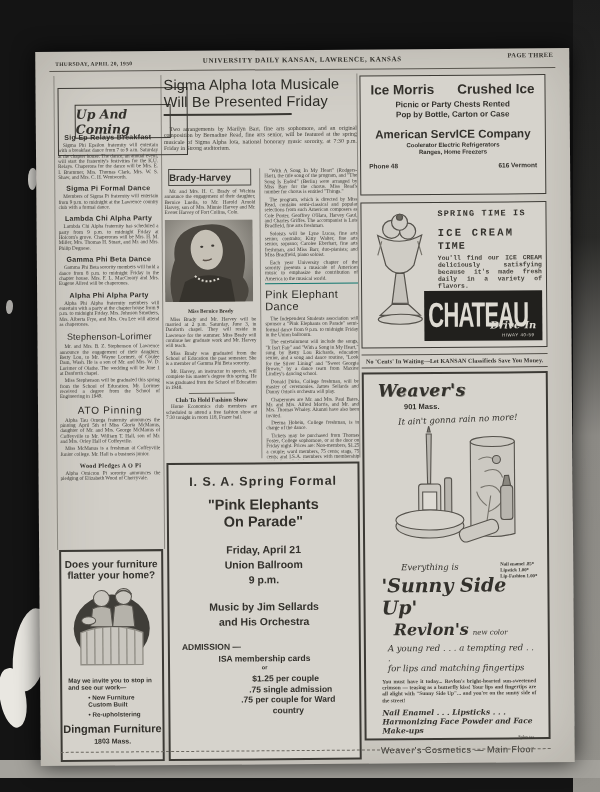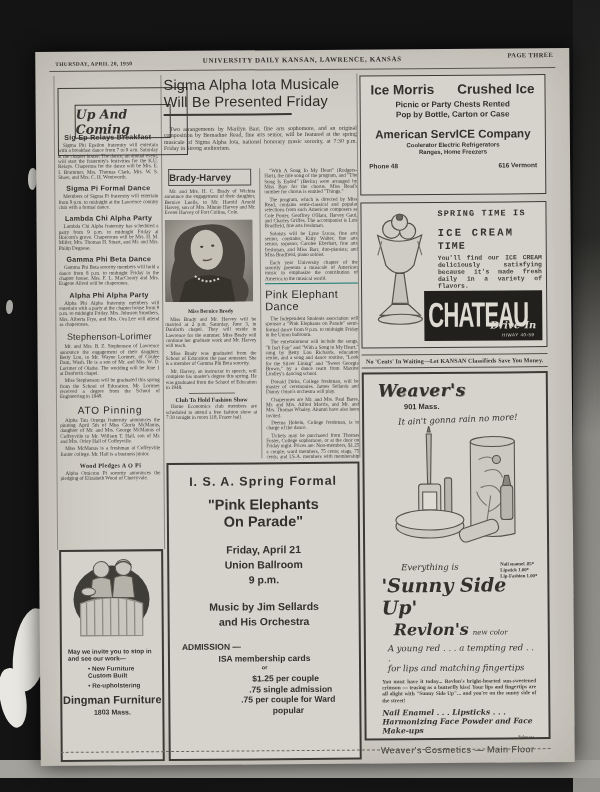--- a/index.html
+++ b/index.html
@@ -190,20 +190,21 @@
       <p class="t">Alpha Tau Omega fraternity announces the pinning April 5th of Miss Gloria McManus, daughter of Mr. and Mrs. George McManus of Coffeyville to Mr. William T. Hall, son of Mr. and Mrs. Orley Hall of Coffeyville.</p>
       <p class="t">Miss McManus is a freshman at Coffeyville Junior college. Mr. Hall is a business junior.</p>
     </div>
     <div class="sec">
       <div class="h">Wood Pledges A O Pi</div>
       <p class="t">Alpha Omicron Pi sorority announces the pledging of Elizabeth Wood of Cherryvale.</p>
     </div>
   </div>
 
   <div class="abs dingman">
+    <div class="ding-head">Does your furniture flatter your home?</div>
     <svg width="86" height="86" viewBox="0 0 86 86" style="margin-top:2px;">
       <ellipse cx="43" cy="46" rx="38" ry="34" fill="#3f3d38"></ellipse>
       <g stroke="#8f8c84" stroke-width="1.3" fill="#c9c6bf">
         <path d="M12 82 L12 50 Q43 38 74 50 L74 82 Z"></path>
         <line x1="18" y1="49" x2="18" y2="82"></line>
           <line x1="26" y1="46" x2="26" y2="82"></line>
         <line x1="34" y1="44" x2="34" y2="82"></line>
           <line x1="42" y1="43" x2="42" y2="82"></line>
         <line x1="50" y1="43" x2="50" y2="82"></line>
           <line x1="58" y1="45" x2="58" y2="82"></line>
@@ -286,21 +287,21 @@
     </div>
     <div class="isa-music">
       <div class="isa-line">Music  by  Jim  Sellards</div>
       <div class="isa-line">and  His  Orchestra</div>
     </div>
     <div class="isa-adm">ADMISSION —</div>
     <div class="isa-cards">ISA membership cards</div>
     <div class="isa-or">or</div>
     <div class="isa-price p1">$1.25 per couple</div>
     <div class="isa-price p2">.75 single admission</div>
-    <div class="isa-price p3">.75 per couple for Ward popular</div>
+    <div class="isa-price p3">.75 per couple for Ward country</div>
   </div>
 
   <div class="abs icead">
     <div class="ice-row">
       <span>Ice Morris</span>
       <span>Crushed Ice</span>
     </div>
     <div class="ice-sub">
       <div>Picnic or Party Chests Rented</div>
       <div>Pop by Bottle, Carton or Case</div>

